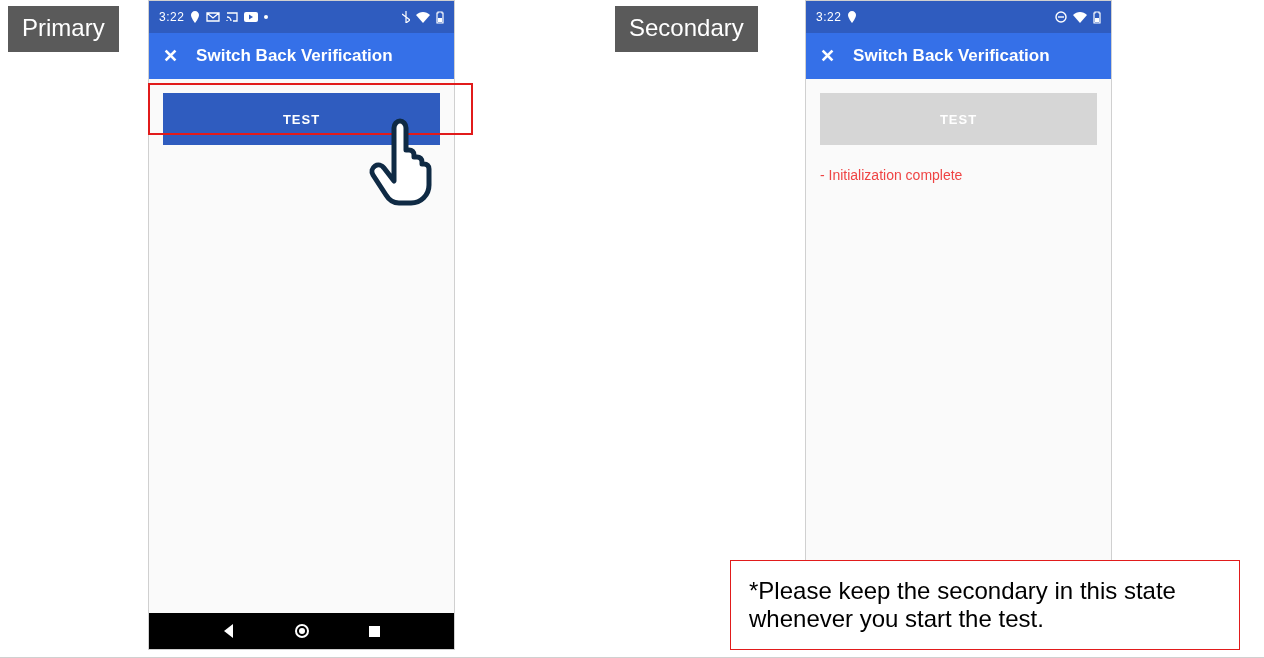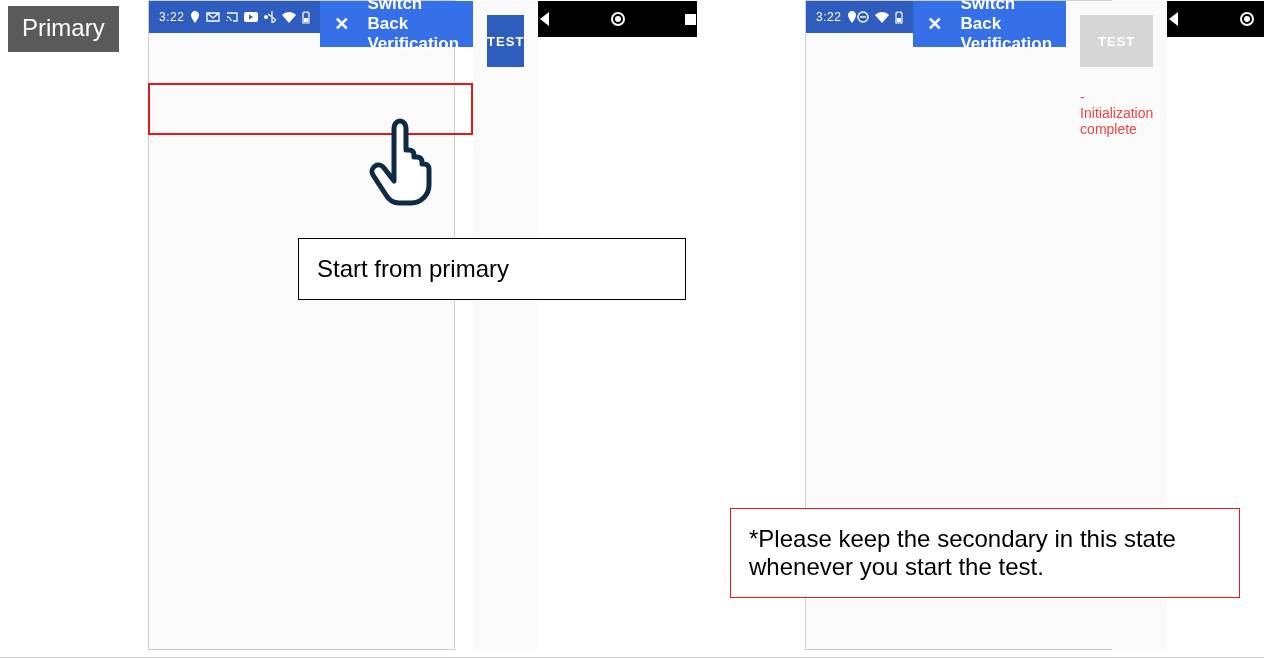--- a/index.html
+++ b/index.html
@@ -29,21 +29,21 @@
     z-index: 20;
   }
   .phone {
     width: 307px;
     height: 650px;
     border: 1px solid #d0d0d0;
     background: #fafafa;
     position: relative;
     margin-left: 140px;
     display: flex;
-    flex-direction: row;
+    flex-direction: column;
   }
   .statusbar {
     height: 32px;
     background: #2f5cbf;
     color: #fff;
     display: flex;
     align-items: center;
     justify-content: space-between;
     padding: 0 10px;
     font-size: 12px;
@@ -192,24 +192,24 @@
           </svg>
       </div>
     </div>
 
     <div class="highlight" style="left:140px; top:83px; width:325px; height:52px;"></div>
 
     <svg class="pointer" style="left:358px; top:118px;" width="72" height="88" viewBox="0 0 72 88">
       <path fill="#fff" stroke="#0f2a44" stroke-width="5" stroke-linejoin="round" d="M28 10c0-4 3-7 6-7s6 3 6 7v22h3c3 0 5 2 5 5v2h3c3 0 5 2 5 5v2h2c3 0 5 2 5 5v16c0 10-8 18-18 18H33c-6 0-10-3-13-8l-13-20c-2-3-1-7 2-9 3-2 7-1 9 2l10 13V10z"></path>
     </svg>
 
-    <div class="caption" style="left:290px; top:238px; width:388px;">Start from primary</div>
   </div>
 
   <div class="col">
+    <div class="tag-label">Secondary</div>
 
     <div class="phone" style="margin-left:190px;">
       <div class="statusbar">
         <div class="left">
           <span>3:22</span>
           <svg width="10" height="12" viewBox="0 0 10 12">
               <path fill="#fff" d="M5 0C2.8 0 1 1.8 1 4c0 3 4 8 4 8s4-5 4-8c0-2.2-1.8-4-4-4z"></path>
             </svg>
         </div>
         <div class="right">
@@ -241,17 +241,17 @@
         <svg width="16" height="16" viewBox="0 0 16 16">
             <circle cx="8" cy="8" r="6" fill="none" stroke="#fff" stroke-width="2"></circle>
             <circle cx="8" cy="8" r="3" fill="#fff"></circle>
           </svg>
         <svg width="13" height="13" viewBox="0 0 13 13">
             <rect x="1" y="1" width="11" height="11" fill="#fff"></rect>
           </svg>
       </div>
     </div>
 
-    <div class="caption red" style="left:115px; top:508px; width:510px;">*Please keep the secondary in this state whenever you start the test.</div>
+    <div class="caption red" style="left:115px; top:560px; width:510px;">*Please keep the secondary in this state whenever you start the test.</div>
   </div>
 </div>
 
 <div class="bottom-rule"></div>
 
 </body></html>

